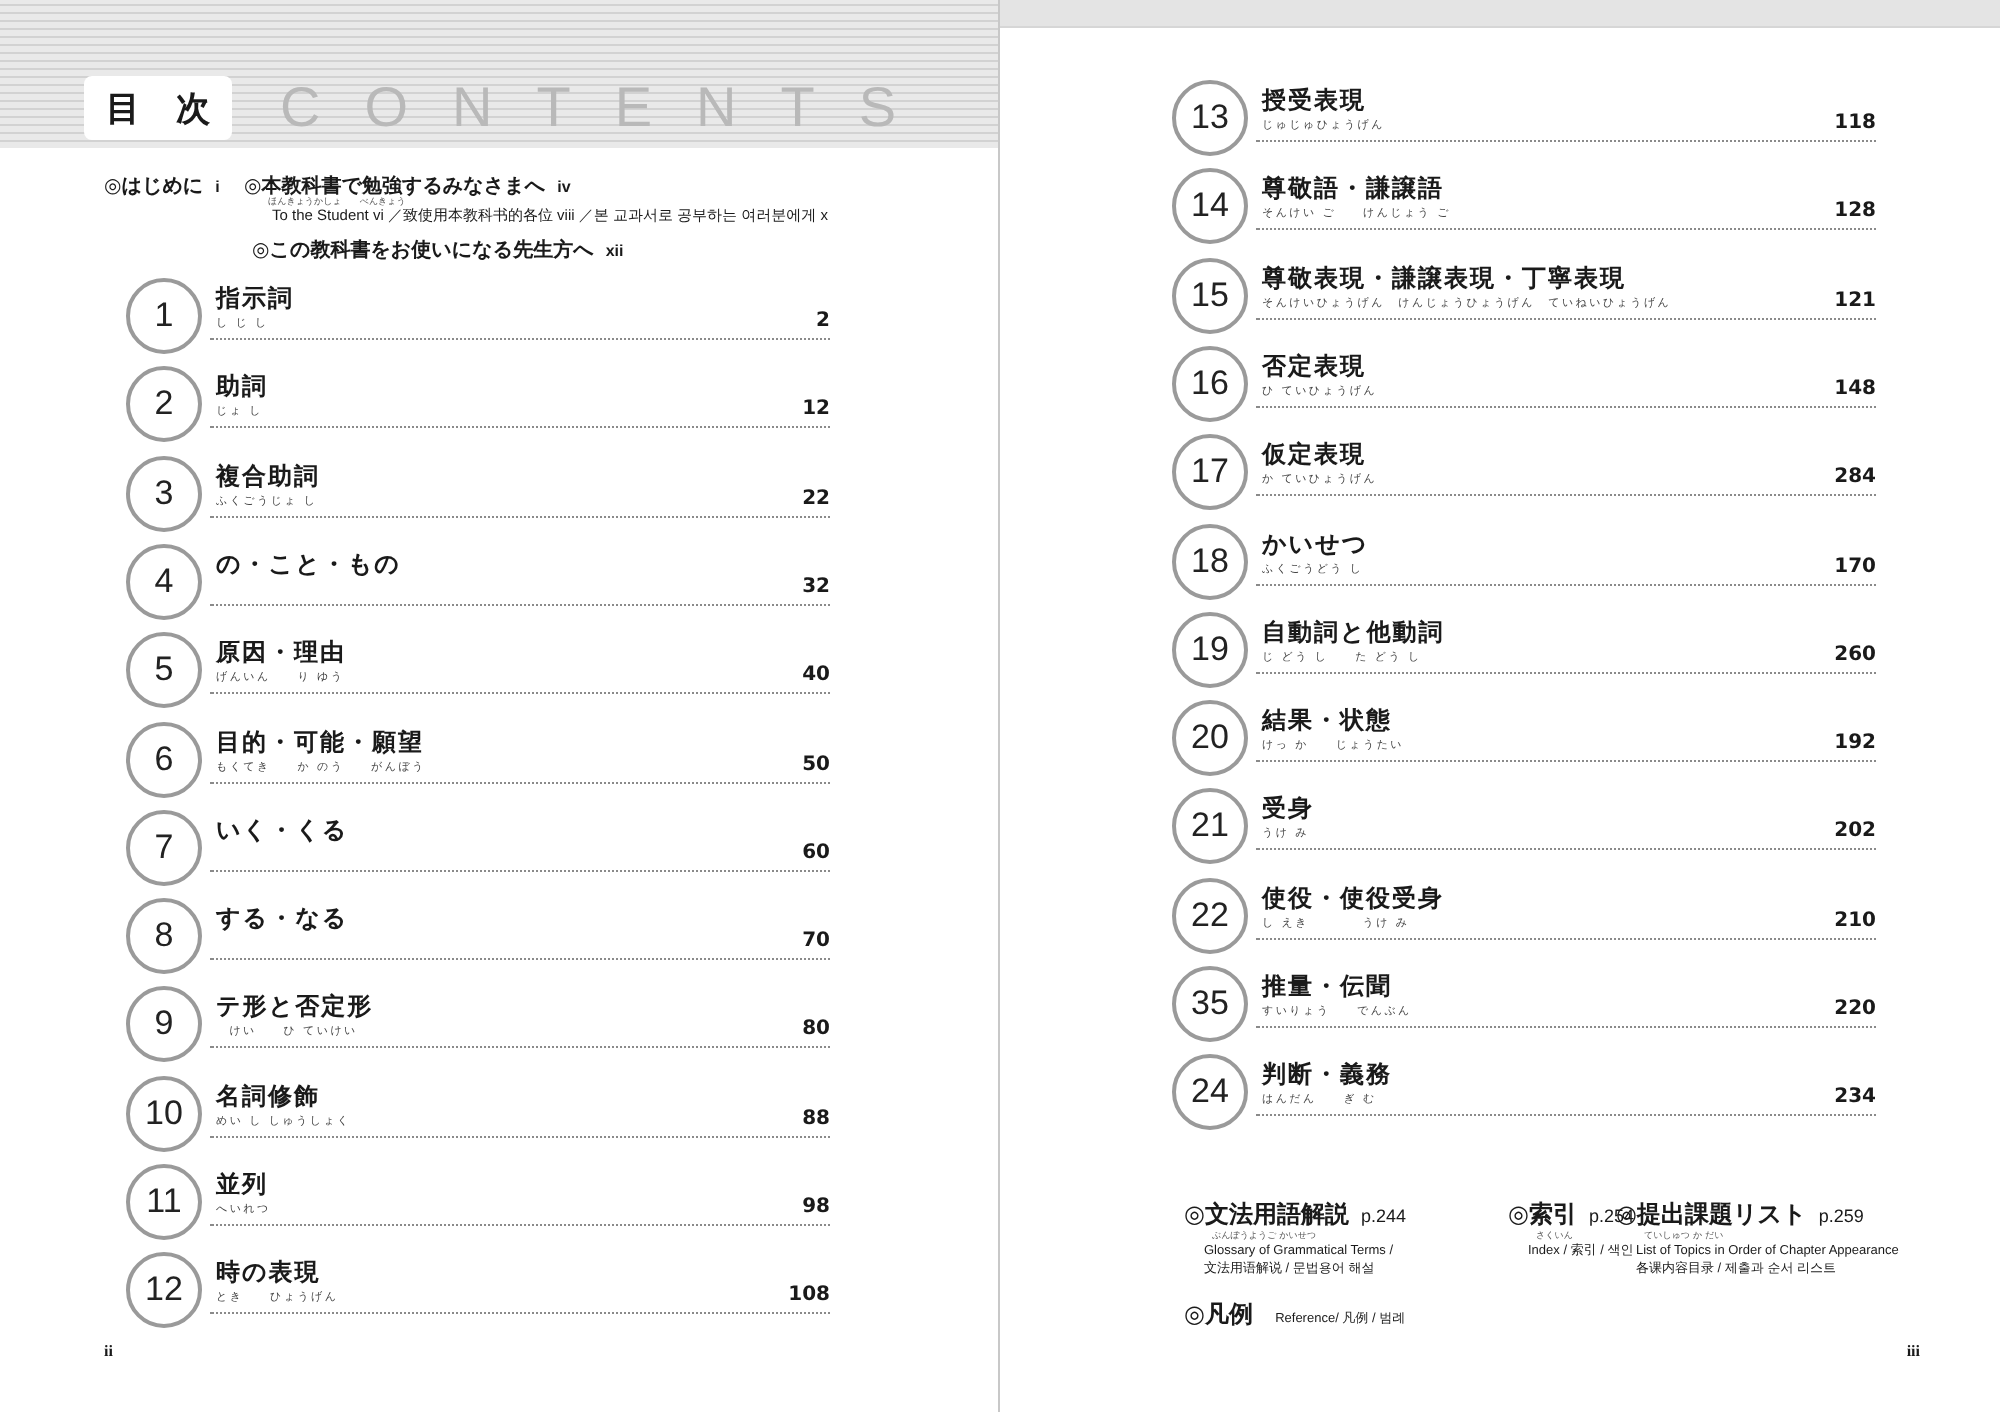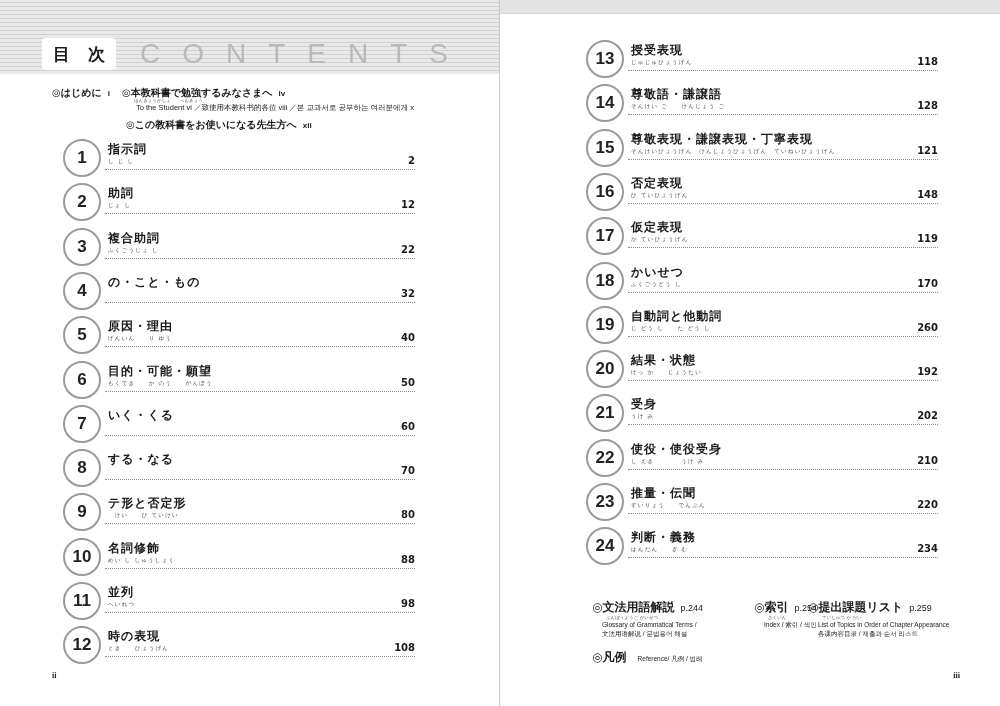--- a/index.html
+++ b/index.html
@@ -19,21 +19,21 @@
      display:flex; align-items:center; justify-content:center; gap:18px; font-weight:bold; font-size:17px; }
   .contents { position:absolute; left:140px; top:38px; font-family:"Liberation Sans", sans-serif; font-size:28px;
      letter-spacing:22px; color:#b9b9b9; line-height:32px; }
   .intro { position:absolute; font-size:10px; font-weight:bold; white-space:nowrap; }
   .intro .pg { font-weight:bold; font-size:8px; margin-left:6px; font-family:"Liberation Sans", sans-serif; }
   .intro-sub { position:absolute; font-size:7.5px; font-family:"Liberation Sans", sans-serif; white-space:nowrap; }
   .ruby-tiny { position:absolute; font-size:4.5px; color:#555; white-space:nowrap; }
   .entry { position:absolute; height:44px; }
   .circle { position:absolute; left:0; top:0; width:34px; height:34px; border:2.5px solid #9a9a9a; border-radius:50%;
      background:#fff; display:flex; align-items:center; justify-content:center; font-size:17px; color:#222;
-     font-family:"Liberation Sans", sans-serif;font-weight:bold; }
+     font-family:"Liberation Sans", sans-serif; }
   .ch-title { position:absolute; left:45px; top:2px; font-size:12px; font-weight:bold; letter-spacing:1px; white-space:nowrap; }
   .ch-ruby { position:absolute; left:45px; top:19px; font-size:5.5px; color:#444; letter-spacing:1.2px; white-space:pre; }
   .ch-page { position:absolute; right:0; top:16px; font-size:10px; font-weight:bold; font-family:"DejaVu Sans", sans-serif; }
   .dots { position:absolute; left:42px; right:0; top:30px; border-bottom:1px dotted #8a8a8a; height:0; }
   .folio { position:absolute; bottom:26px; font-size:8px; font-family:"Liberation Serif", serif; font-weight:bold; }
   .appx { position:absolute; white-space:nowrap; }
   .appx .head { font-size:12px; font-weight:bold; }
   .appx .pg { font-size:9px; font-family:"Liberation Sans", sans-serif; margin-left:6px; }
   .appx .rb { font-size:4.5px; color:#555; display:block; margin-left:14px; margin-top:-1px; }
   .appx .desc { font-size:6.5px; font-family:"Liberation Sans", sans-serif; display:block; margin-left:10px; line-height:9px; }
@@ -180,21 +180,21 @@
         <div class="circle">16</div>
         <div class="ch-title">否定表現</div>
         <div class="ch-ruby">ひ ていひょうげん</div>
         <div class="ch-page">148</div>
         <div class="dots"></div>
       </div>
       <div class="entry" style="left: 86px; top: 217.2px; width: 352px;">
         <div class="circle">17</div>
         <div class="ch-title">仮定表現</div>
         <div class="ch-ruby">か ていひょうげん</div>
-        <div class="ch-page">119</div>
+        <div class="ch-page">284</div>
         <div class="dots"></div>
       </div>
       <div class="entry" style="left: 86px; top: 261.5px; width: 352px;">
         <div class="circle">18</div>
         <div class="ch-title">かいせつ</div>
         <div class="ch-ruby">ふくごうどう し</div>
         <div class="ch-page">170</div>
         <div class="dots"></div>
       </div>
       <div class="entry" style="left: 86px; top: 305.8px; width: 352px;">
@@ -219,21 +219,21 @@
         <div class="dots"></div>
       </div>
       <div class="entry" style="left: 86px; top: 438.7px; width: 352px;">
         <div class="circle">22</div>
         <div class="ch-title">使役・使役受身</div>
         <div class="ch-ruby">し えき　　　　うけ み</div>
         <div class="ch-page">210</div>
         <div class="dots"></div>
       </div>
       <div class="entry" style="left: 86px; top: 483px; width: 352px;">
-        <div class="circle">23</div>
+        <div class="circle">35</div>
         <div class="ch-title">推量・伝聞</div>
         <div class="ch-ruby">すいりょう　　でんぶん</div>
         <div class="ch-page">220</div>
         <div class="dots"></div>
       </div>
       <div class="entry" style="left: 86px; top: 527.3px; width: 352px;">
         <div class="circle">24</div>
         <div class="ch-title">判断・義務</div>
         <div class="ch-ruby">はんだん　　ぎ む</div>
         <div class="ch-page">234</div>

